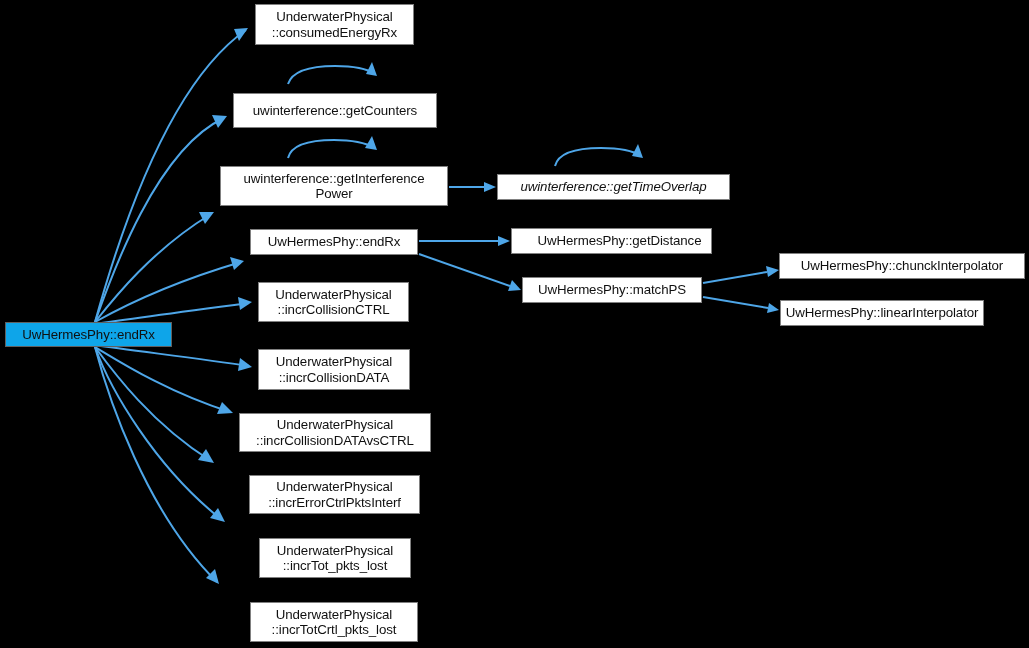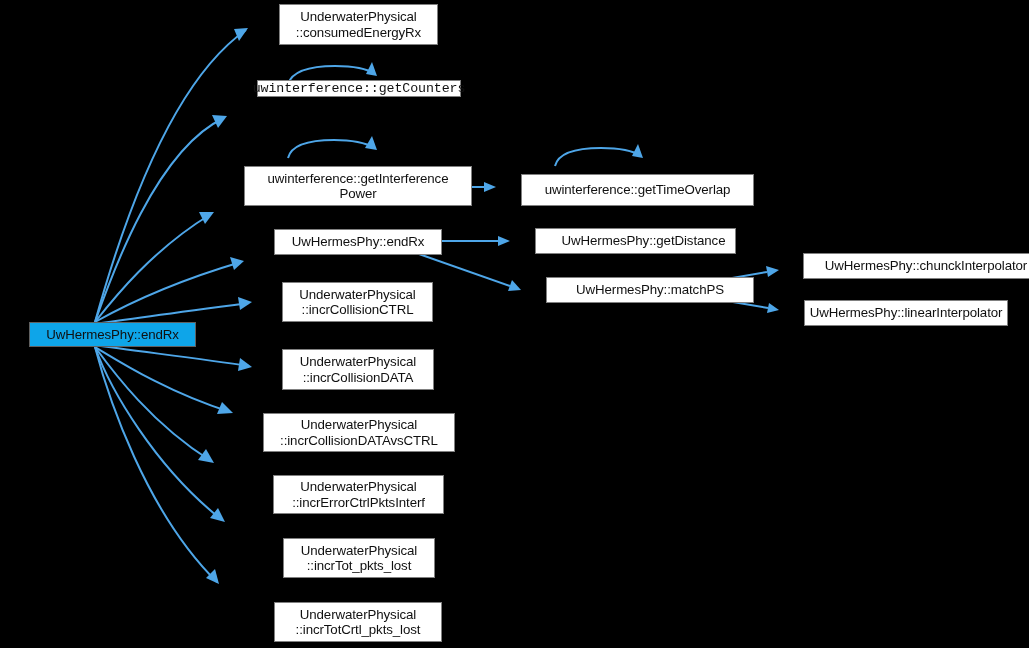--- a/index.html
+++ b/index.html
@@ -31,21 +31,20 @@
     color: #101010;
     font-size: 13.3px;
     line-height: 15.5px;
     display: flex;
     align-items: center;
     justify-content: center;
     text-align: center;
     white-space: pre;
     letter-spacing: -0.1px;
     z-index: 5;
-    margin-left: 24px;
   }
   .gnode.current {
     background: #0ea5e9;
     border: 1px solid #606060;
   }
 </style>
 </head>
 <body>
 
 <div id="graph-root">
@@ -84,27 +83,27 @@
       <polygon points="521,290 512,280 508,291" fill="#4ea6e8"></polygon>
       <path d="M703,283 L767,272" fill="none" stroke="#4ea6e8" stroke-width="2"></path>
       <polygon points="779,270 766,266 768,277" fill="#4ea6e8"></polygon>
       <path d="M703,297 L768,308" fill="none" stroke="#4ea6e8" stroke-width="2"></path>
       <polygon points="779,310 769,303 767,313" fill="#4ea6e8"></polygon>
     </svg>
   <div id="node-layer">
       <div class="gnode current" style="left: 5px; top: 322px; width: 167px; height: 25px;"><span>UwHermesPhy::endRx</span></div>
       <div class="gnode" style="left: 255px; top: 4px; width: 159px; height: 41px;"><span>UnderwaterPhysical
 ::consumedEnergyRx</span></div>
-      <div class="gnode" style="left: 233px; top: 80px; width: 204px; height: 17px; font-family: Liberation Mono, monospace;"><span>uwinterference::getCounters</span></div>
+      <div class="gnode" style="left: 233px; top: 93px; width: 204px; height: 35px;"><span>uwinterference::getCounters</span></div>
       <div class="gnode" style="left: 220px; top: 166px; width: 228px; height: 40px;"><span>uwinterference::getInterference
 Power</span></div>
-      <div class="gnode" style="left: 497px; top: 174px; width: 233px; height: 32px;"><span>uwinterference::getTimeOverlap</span></div>
+      <div class="gnode" style="left: 497px; top: 174px; width: 233px; height: 26px; font-style: italic;"><span>uwinterference::getTimeOverlap</span></div>
       <div class="gnode" style="left: 250px; top: 229px; width: 168px; height: 26px;"><span>UwHermesPhy::endRx</span></div>
       <div class="gnode" style="left: 511px; top: 228px; width: 201px; height: 26px; padding-left: 16px;"><span>UwHermesPhy::getDistance</span></div>
-      <div class="gnode" style="left: 522px; top: 277px; width: 208px; height: 26px; justify-content: center;"><span>UwHermesPhy::matchPS</span></div>
+      <div class="gnode" style="left: 522px; top: 277px; width: 180px; height: 26px; justify-content: center;"><span>UwHermesPhy::matchPS</span></div>
       <div class="gnode" style="left: 779px; top: 253px; width: 246px; height: 26px;"><span>UwHermesPhy::chunckInterpolator</span></div>
       <div class="gnode" style="left: 780px; top: 300px; width: 204px; height: 26px;"><span>UwHermesPhy::linearInterpolator</span></div>
       <div class="gnode" style="left: 258px; top: 282px; width: 151px; height: 40px;"><span>UnderwaterPhysical
 ::incrCollisionCTRL</span></div>
       <div class="gnode" style="left: 258px; top: 349px; width: 152px; height: 41px;"><span>UnderwaterPhysical
 ::incrCollisionDATA</span></div>
       <div class="gnode" style="left: 239px; top: 413px; width: 192px; height: 39px;"><span>UnderwaterPhysical
 ::incrCollisionDATAvsCTRL</span></div>
       <div class="gnode" style="left: 249px; top: 475px; width: 171px; height: 39px;"><span>UnderwaterPhysical
 ::incrErrorCtrlPktsInterf</span></div>

